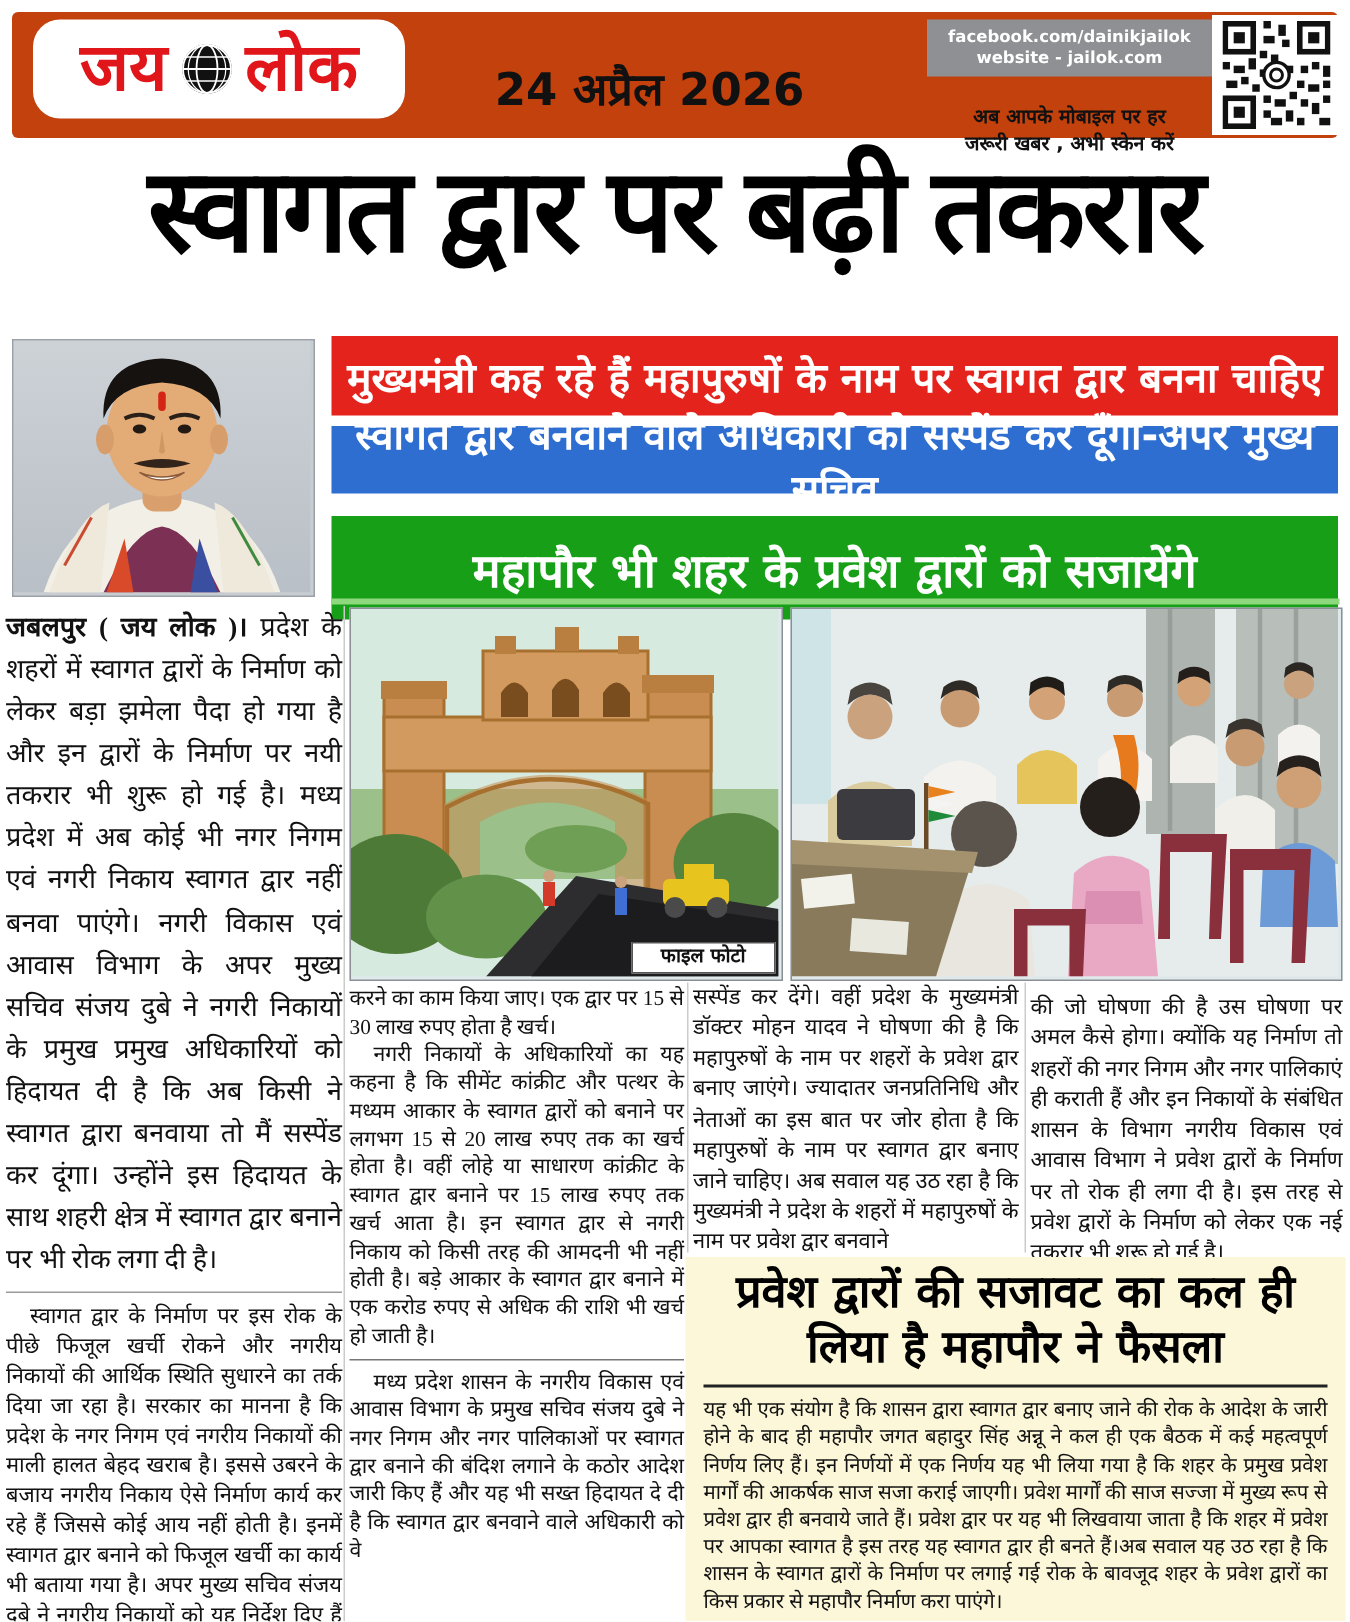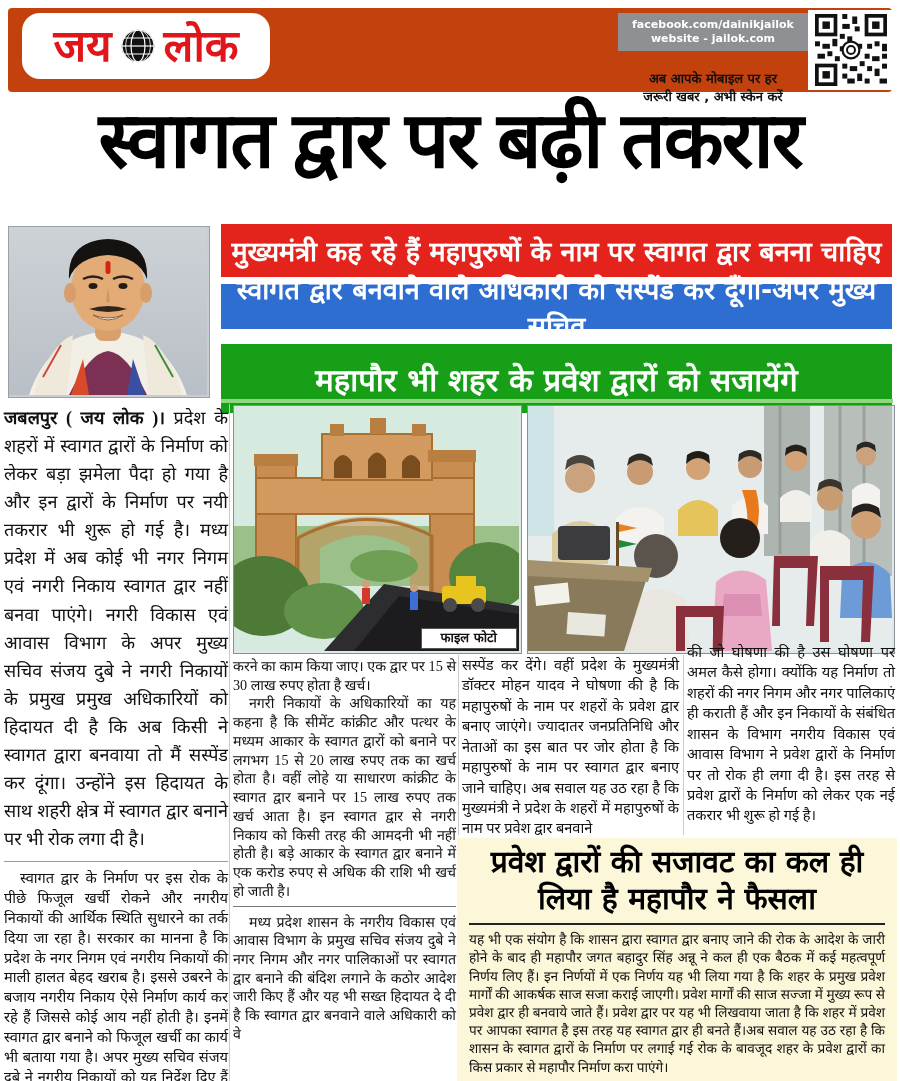--- a/index.html
+++ b/index.html
@@ -48,21 +48,21 @@
   .col{position:absolute;text-align:justify;}
   .col p{margin:0;}
   .col1{left:4px;top:404px;width:224px;}
   .col1 .lead{font-size:18px;line-height:1.56;}
   .dateline{font-weight:bold;}
   .divider{border:none;border-top:1.5px solid #9a9a9a;margin:8px 0 7px 0;}
   .smalltxt{font-size:14.6px;line-height:1.36;}
   .indent{text-indent:16px;}
   .col2{left:233px;top:657px;width:223px;font-size:14.2px;line-height:1.32;}
   .col3{left:462px;top:655px;width:217px;font-size:14.6px;line-height:1.40;}
-  .col4{left:687px;top:642px;width:208px;font-size:14.6px;line-height:1.40;}
+  .col4{left:687px;top:662px;width:208px;font-size:14.6px;line-height:1.40;}
   .subhead2{font-family:"DejaVu Sans","Liberation Sans",sans-serif;font-weight:bold;font-size:20px;
             text-align:center;line-height:1.25;margin:4px 0 0 0 !important;}
   .subhead-rule{border:none;border-top:1.5px solid #777;margin:5px 0 6px 0;}
   .vrule{position:absolute;width:1px;background:#c9cdc9;}
   .vrule-a{left:229px;top:404px;height:677px;}
   .vrule-b{left:458px;top:655px;height:180px;}
   .vrule-c{left:683px;top:655px;height:180px;}
 
   
   .yellow-box{position:absolute;left:457px;top:838px;width:440px;height:243px;background:#fcf7d9;
@@ -84,20 +84,21 @@
         <circle cx="18" cy="18" r="16" fill="#111" stroke="#111"></circle>
         <ellipse cx="18" cy="18" rx="16" ry="16" fill="none" stroke="#fff" stroke-width="1.2"></ellipse>
         <ellipse cx="18" cy="18" rx="7" ry="16" fill="none" stroke="#fff" stroke-width="1.2"></ellipse>
         <ellipse cx="18" cy="18" rx="12.5" ry="16" fill="none" stroke="#fff" stroke-width="0.8"></ellipse>
         <line x1="2" y1="18" x2="34" y2="18" stroke="#fff" stroke-width="1.2"></line>
         <line x1="3.5" y1="10" x2="32.5" y2="10" stroke="#fff" stroke-width="1"></line>
         <line x1="3.5" y1="26" x2="32.5" y2="26" stroke="#fff" stroke-width="1"></line>
       </svg>
       <span class="logo-word">लोक</span>
     </div>
+    <div class="issue-date">24 अप्रैल 2026</div>
     <div class="social-box">
       <div>facebook.com/dainikjailok</div>
       <div>website - jailok.com</div>
     </div>
     <div class="scan-text">
       <div>अब आपके मोबाइल पर हर</div>
       <div>जरूरी खबर , अभी स्केन करें</div>
     </div>
     <div class="qr-box">
       <svg width="72" height="72" viewBox="0 0 29 29">

